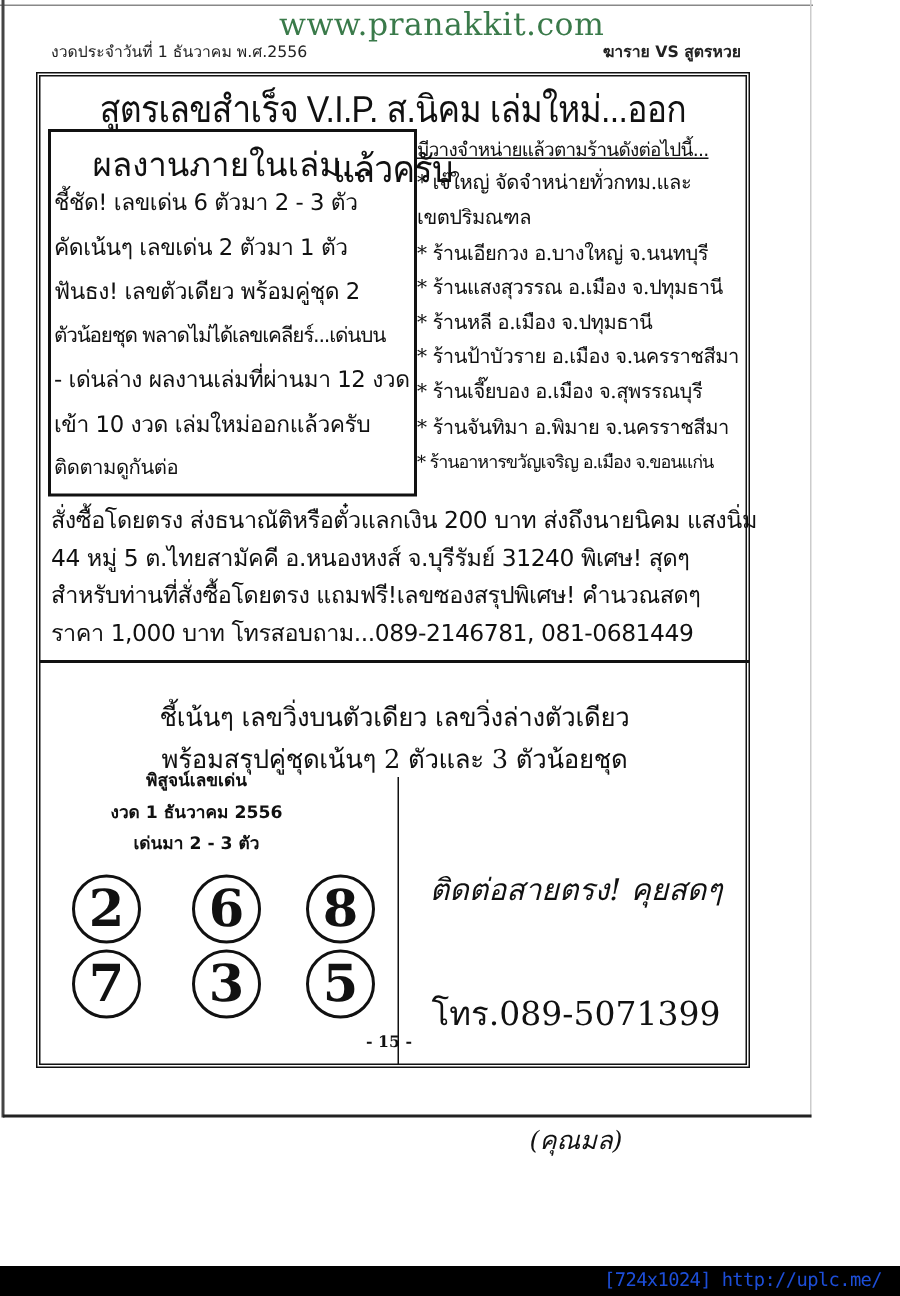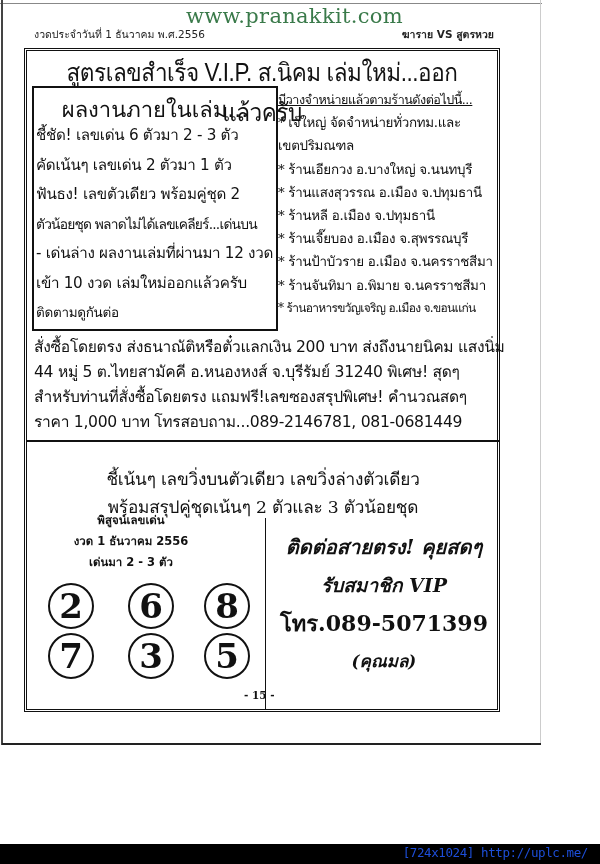--- a/index.html
+++ b/index.html
@@ -76,21 +76,21 @@
     font-family: "DejaVu Serif", serif; font-weight: bold; font-size: 34px;
     display: flex; align-items: center; justify-content: center; line-height: 1;
   }
 
   .divider-v {
     position: absolute; left: 265px; top: 518px; width: 1px; height: 192px; background: #111;
   }
 
   .contact { position: absolute; left: 268px; top: 528px; width: 232px; text-align: center; }
   .contact div {
-    font-family: "DejaVu Serif", serif; font-style: italic; font-weight: bold; line-height: 38px; white-space: nowrap;
+    font-family: "DejaVu Serif", serif; font-style: italic; font-weight: normal; line-height: 38px; white-space: nowrap; margin-top: 46px;
   }
   .contact .c1 { font-size: 20px; }
   .contact .c2 { font-size: 19px; }
   .contact .c3 { font-size: 22px; font-style: normal; }
   .contact .c4 { font-size: 17px; }
 
   .page-number {
     position: absolute; left: 244px; top: 689px; font-family: "DejaVu Serif", serif; font-weight: bold; font-size: 10.5px;
   }
 
@@ -141,22 +141,22 @@
     <div class="small">ติดตามดูกันต่อ</div>
   </div>
 
   <div class="right-lines">
     <div class="first">มีวางจำหน่ายแล้วตามร้านดังต่อไปนี้...</div>
     <div>*   เจ๊ใหญ่  จัดจำหน่ายทั่วกทม.และ</div>
     <div>เขตปริมณฑล</div>
     <div>* ร้านเอียกวง อ.บางใหญ่ จ.นนทบุรี</div>
     <div>* ร้านแสงสุวรรณ อ.เมือง จ.ปทุมธานี</div>
     <div>*    ร้านหลี    อ.เมือง    จ.ปทุมธานี</div>
+    <div>* ร้านป้าบัวราย อ.เมือง จ.นครราชสีมา</div>
     <div>* ร้านเจี๊ยบอง อ.เมือง จ.สุพรรณบุรี</div>
-    <div>* ร้านป้าบัวราย อ.เมือง จ.นครราชสีมา</div>
     <div>* ร้านจันทิมา อ.พิมาย จ.นครราชสีมา</div>
     <div class="last">* ร้านอาหารขวัญเจริญ อ.เมือง จ.ขอนแก่น</div>
   </div>
 
   <div class="order-block">
     <div>สั่งซื้อโดยตรง ส่งธนาณัติหรือตั๋วแลกเงิน 200 บาท ส่งถึงนายนิคม แสงนิ่ม</div>
     <div>44 หมู่ 5 ต.ไทยสามัคคี อ.หนองหงส์ จ.บุรีรัมย์ 31240 พิเศษ! สุดๆ</div>
     <div>สำหรับท่านที่สั่งซื้อโดยตรง แถมฟรี!เลขซองสรุปพิเศษ! คำนวณสดๆ</div>
     <div>ราคา 1,000 บาท โทรสอบถาม...089-2146781, 081-0681449</div>
   </div>
@@ -180,21 +180,20 @@
     <div class="circle" style="left:156px;top:0">8</div>
     <div class="circle" style="left:0;top:50px">7</div>
     <div class="circle" style="left:80px;top:50px">3</div>
     <div class="circle" style="left:156px;top:50px">5</div>
   </div>
 
   <div class="divider-v"></div>
 
   <div class="contact">
     <div class="c1">ติดต่อสายตรง! คุยสดๆ</div>
-    <div class="c2">รับสมาชิก VIP</div>
     <div class="c3">โทร.089-5071399</div>
     <div class="c4">(คุณมล)</div>
   </div>
 
   <div class="page-number">- 15 -</div>
 
   <div class="footer-bar"></div>
   <div class="footer-text">[724x1024] http://uplc.me/</div>
 </div>
 

